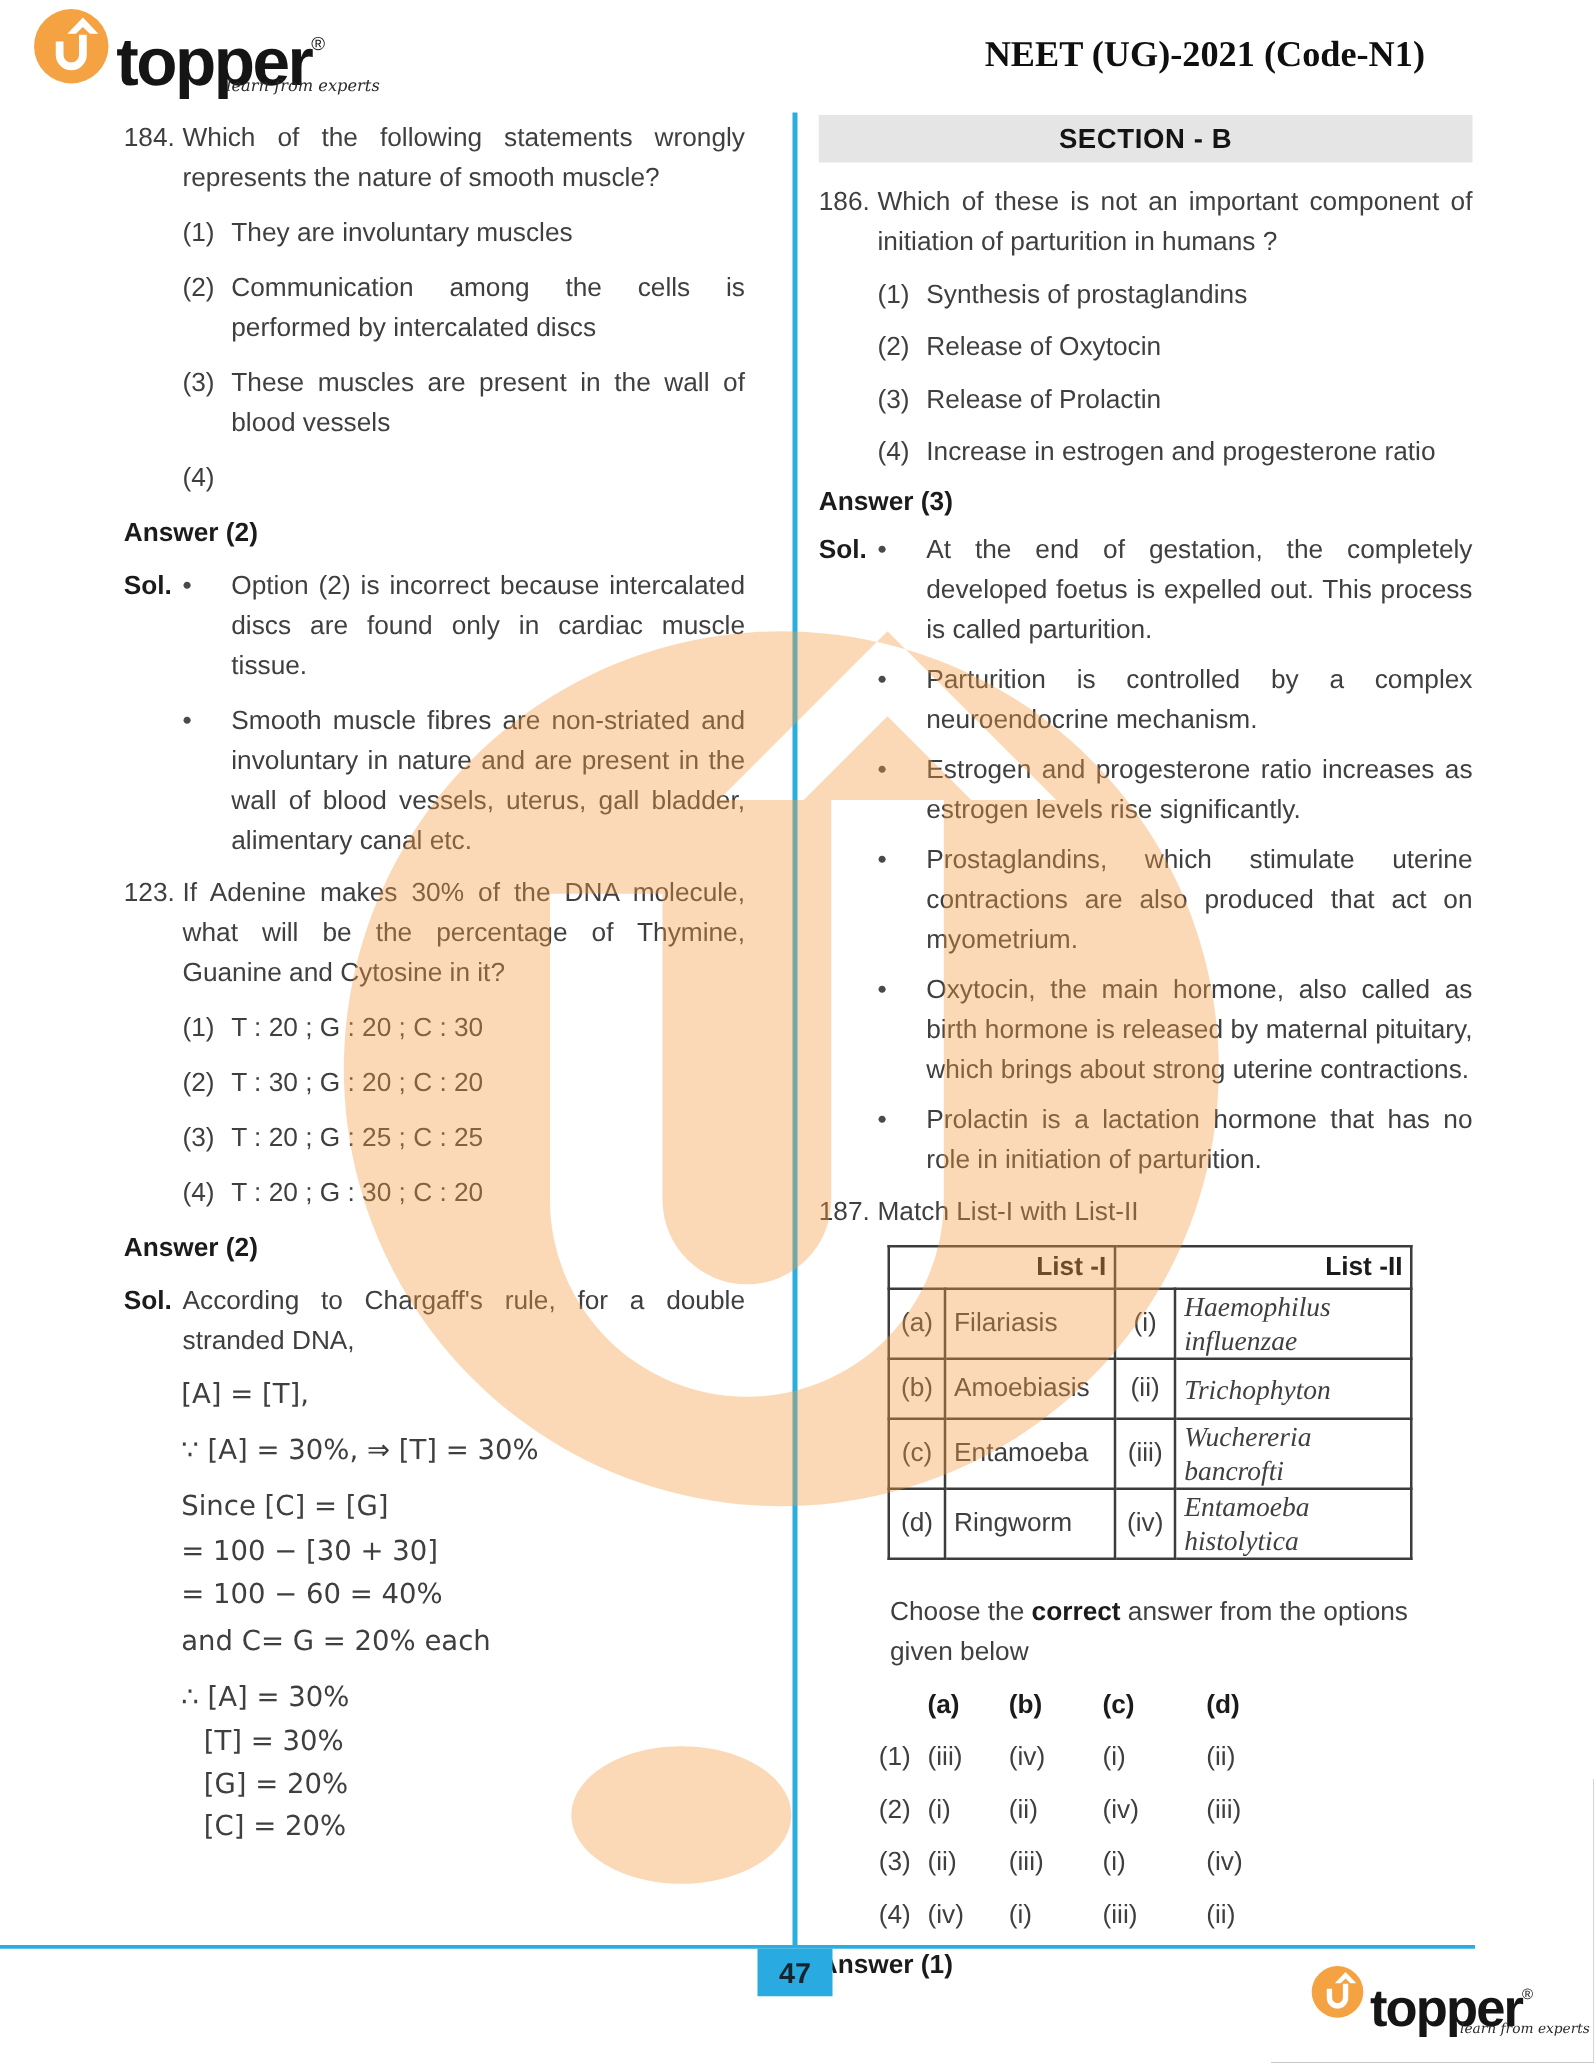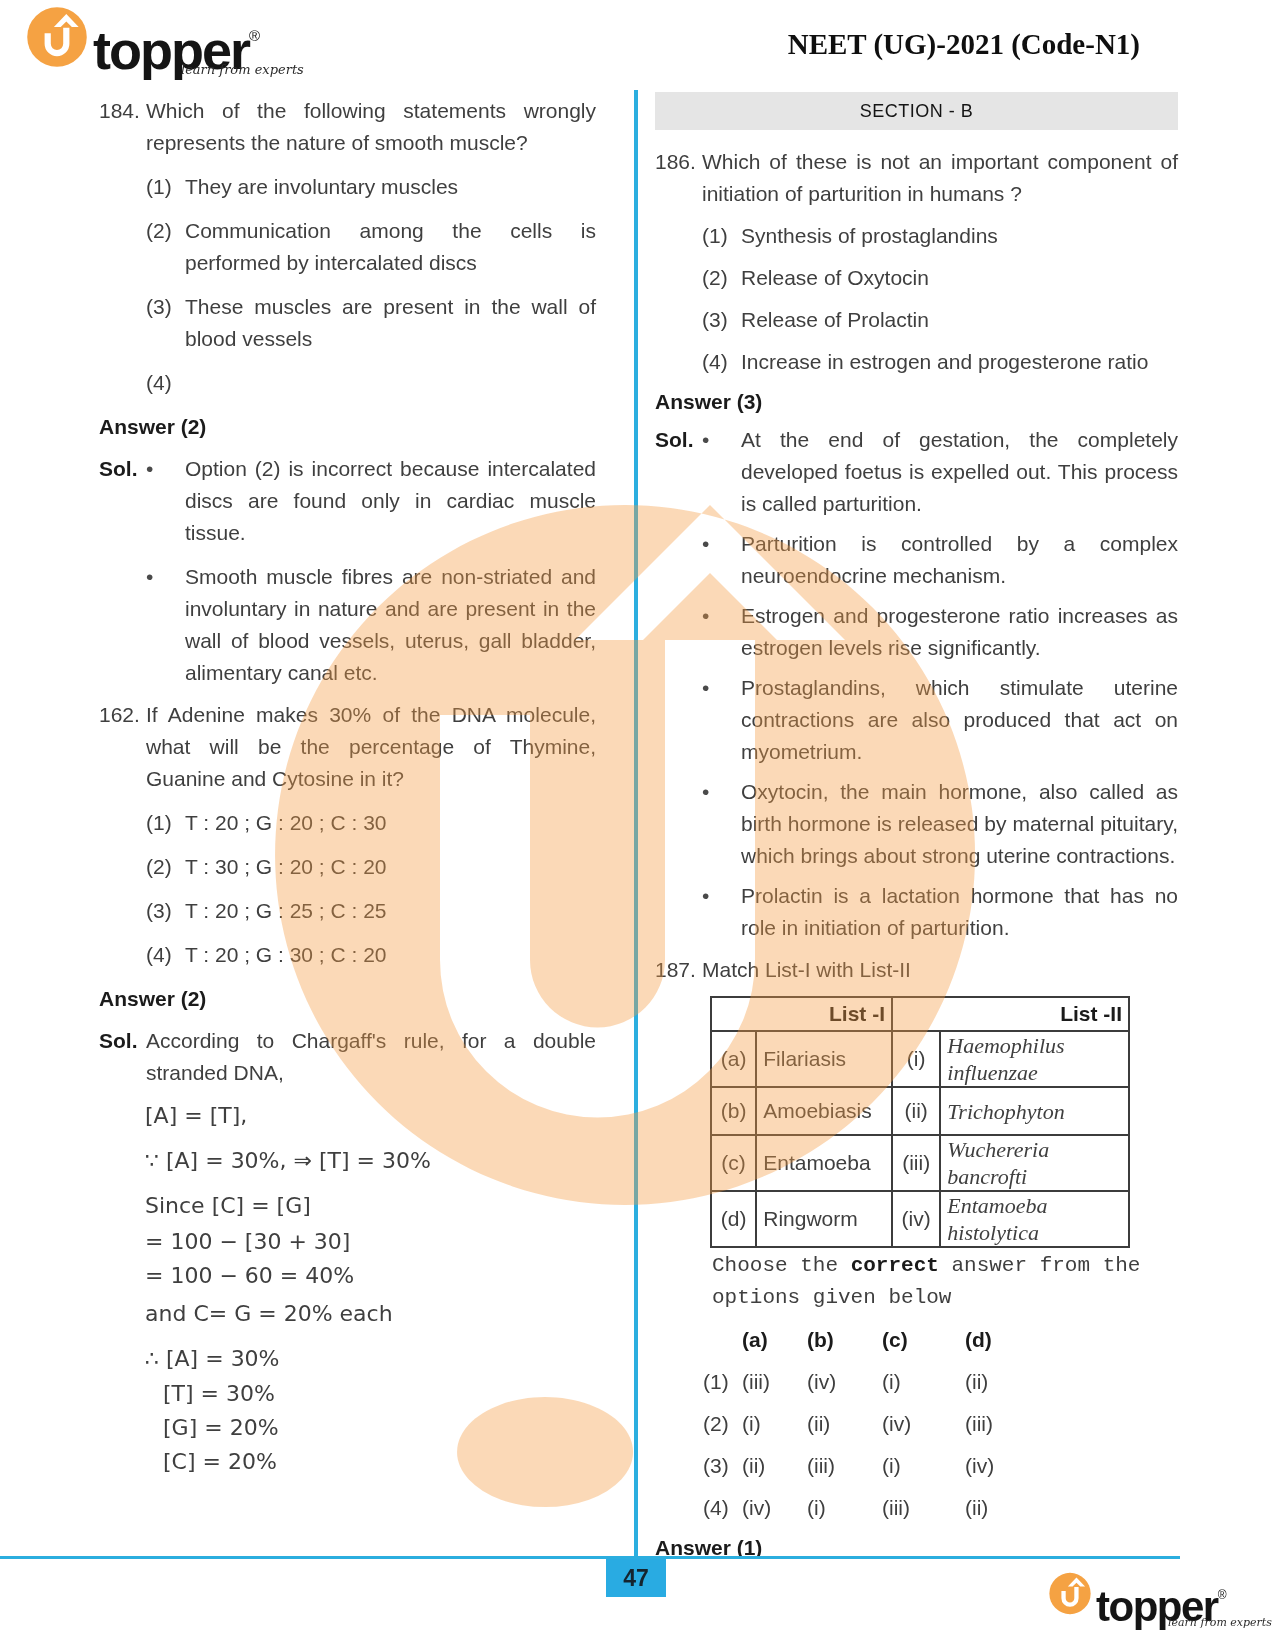--- a/index.html
+++ b/index.html
@@ -40,35 +40,35 @@
   .dot{width:39px;flex:none;color:#4a4a4a;}
   .sol-txt{flex:1;text-align:justify;}
   .bullet-row{display:flex;margin-top:12px;margin-left:47px;}
   .br8{margin-top:8px;}
 
   .math{font-family:"DejaVu Sans",sans-serif;font-size:22px;line-height:34px;margin-left:46px;}
   .math.deep{margin-left:64px;}
 
   
   .section-bar{height:38px;background:#e5e5e5;display:flex;align-items:center;justify-content:center;
-               font-weight:400;font-size:18px;color:#141414;letter-spacing:0.5px;}
+               font-weight:700;font-size:22px;color:#141414;letter-spacing:0.5px;}
   .q186{margin-top:16px;}
 
   table.match{border-collapse:collapse;margin-top:10px;margin-left:55px;width:420px;
               font-size:21px;color:#3f3f3f;}
   table.match td,table.match th{border:2px solid #3c3c3c;padding:0 6px;}
   table.match th{font-weight:700;color:#1b1b1b;height:32px;text-align:right;}
   td.cK{width:33px;text-align:center;}
   td.cItem{width:126px;padding-left:14px;}
   td.cR{width:36px;text-align:center;}
   td.cOrg{width:193px;font-family:"Liberation Serif",serif;font-style:italic;font-size:22px;
           padding-left:12px;line-height:27px;border-radius:28px;}
   tr.r-a{height:54px;} tr.r-b{height:48px;} tr.r-c{height:56px;} tr.r-d{height:52px;}
 
-  .choose{margin-top:2px;margin-left:57px;width:460px;text-align:left;font-family:Liberation Mono, monospace;}
+  .choose{margin-top:26px;margin-left:57px;width:460px;text-align:left;}
   .b{font-weight:700;color:#1b1b1b;}
   .grid-row{display:flex;margin-left:48px;margin-top:10px;}
   .grid-head{font-weight:700;color:#1b1b1b;}
   .g-l{width:39px;flex:none;}
   .g-a{width:65px;flex:none;}
   .g-b{width:75px;flex:none;}
   .g-c{width:83px;flex:none;}
   .g-d{flex:1;}
 
   
@@ -128,21 +128,21 @@
       <span class="sol-lbl">Sol.</span>
       <span class="dot">•</span>
       <span class="sol-txt">Option (2) is incorrect because intercalated discs are found only in cardiac muscle tissue.</span>
     </div>
     <div class="bullet-row">
       <span class="dot">•</span>
       <span class="sol-txt">Smooth muscle fibres are non-striated and involuntary in nature and are present in the wall of blood vessels, uterus, gall bladder, alimentary canal etc.</span>
     </div>
 
     <div class="q" style="margin-top:10px;">
-      <span class="q-num">162.</span>
+      <span class="q-num">123.</span>
       <span class="q-body">If Adenine makes 30% of the DNA molecule, what will be the percentage of Thymine, Guanine and Cytosine in it?</span>
     </div>
     <div class="opt">
       <span class="lbl">(1)</span>
       <span class="txt">T : 20 ; G : 20 ; C : 30</span>
     </div>
     <div class="opt">
       <span class="lbl">(2)</span>
       <span class="txt">T : 30 ; G : 20 ; C : 20</span>
     </div>

